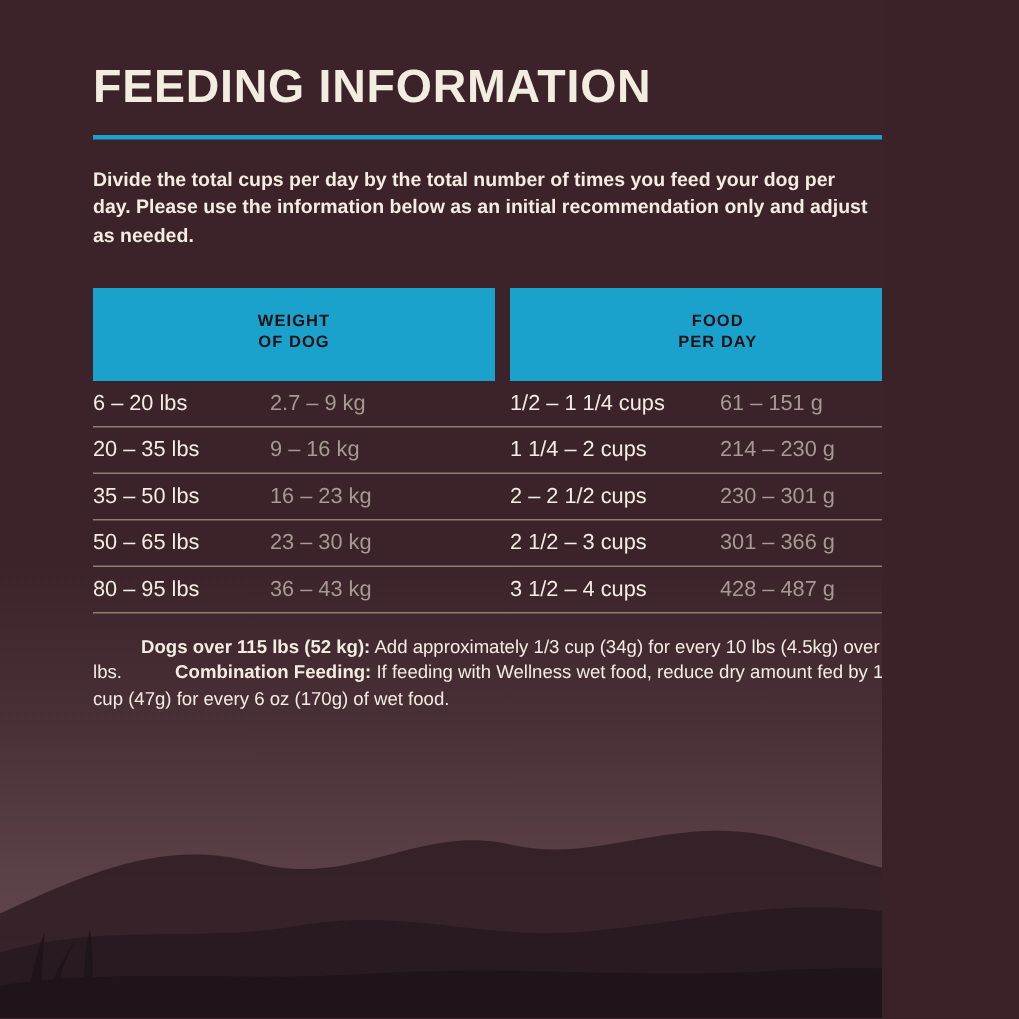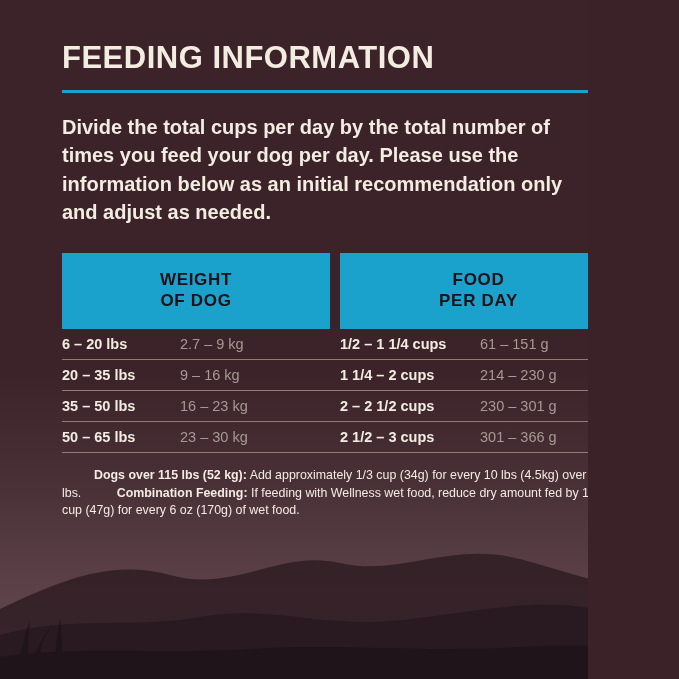--- a/index.html
+++ b/index.html
@@ -41,35 +41,35 @@
     margin: 0 0 14px 0;
   }
   .rule {
     height: 3px;
     background: #1ba2cc;
     width: 555px;
     margin-bottom: 18px;
   }
   .intro {
     color: #f3ece1;
-    font-size: 20px;
+    font-size: 13px;
     line-height: 1.42;
     font-weight: bold;
     width: 520px;
     margin-bottom: 26px;
   }
   table.feed {
     border-collapse: collapse;
     width: 555px;
     table-layout: fixed;
   }
   table.feed th {
     background: #1ba2cc;
     color: #1f1115;
-    font-size: 17px;
+    font-size: 11px;
     font-weight: bold;
     letter-spacing: 0.7px;
     line-height: 1.25;
     padding: 16px 0 18px 0;
     text-align: center;
     vertical-align: middle;
   }
   .th-gap {
     width: 16px;
     background: transparent !important;
@@ -77,21 +77,21 @@
   }
   table.feed td {
     font-size: 14.5px;
     padding: 7px 0 7px 0;
     border-bottom: 1px solid #8f7f72;
     vertical-align: middle;
     white-space: nowrap;
   }
   td.lbs, td.cups {
     color: #f3ece1;
-    font-weight: bold;
+    font-weight: normal;
     padding-left: 8px;
   }
   td.kg, td.grams {
     color: #a79a92;
     font-weight: normal;
     margin-top: 30px;
   }
   tr.first td { border-top: none; }
   .col-lbs   { width: 118px; }
   .col-kg    { width: 150px; }
@@ -177,20 +177,27 @@
           <td class="cups">2 – 2 1/2 cups</td>
           <td class="grams">230 – 301 g</td>
         </tr>
         <tr>
           <td class="lbs">50 – 65 lbs</td>
           <td class="kg">23 – 30 kg</td>
           <td></td>
           <td class="cups">2 1/2 – 3 cups</td>
           <td class="grams">301 – 366 g</td>
         </tr>
+        <tr>
+          <td class="lbs">80 – 95 lbs</td>
+          <td class="kg">36 – 43 kg</td>
+          <td></td>
+          <td class="cups">3 1/2 – 4 cups</td>
+          <td class="grams">428 – 487 g</td>
+        </tr>
       </tbody>
     </table>
 
     <p class="footnote">
       <b>Dogs over 115 lbs (52 kg):</b><span> Add approximately 1/3 cup (34g) for every 10 lbs (4.5kg) over 115 lbs. </span><b>Combination Feeding:</b><span> If feeding with Wellness wet food, reduce dry amount fed by 1/2 cup (47g) for every 6 oz (170g) of wet food.</span>
     </p>
 
   </div>
 </div>
 

